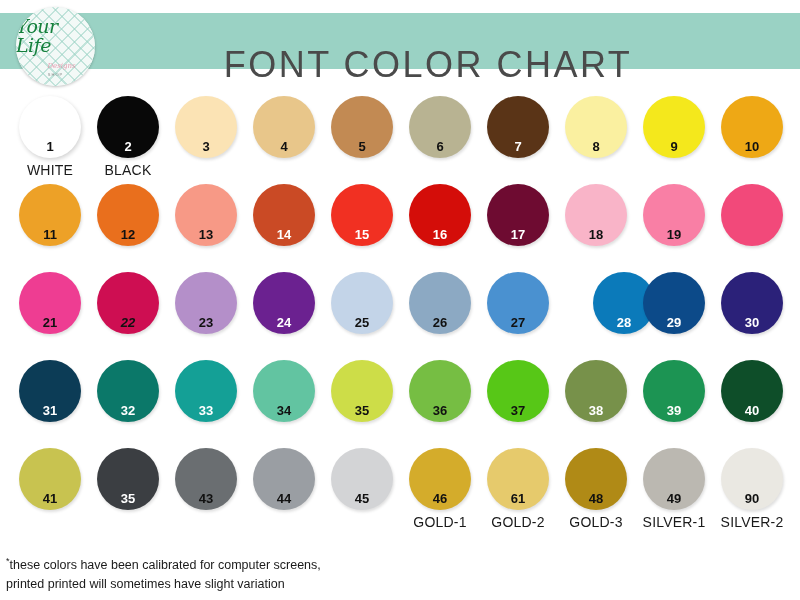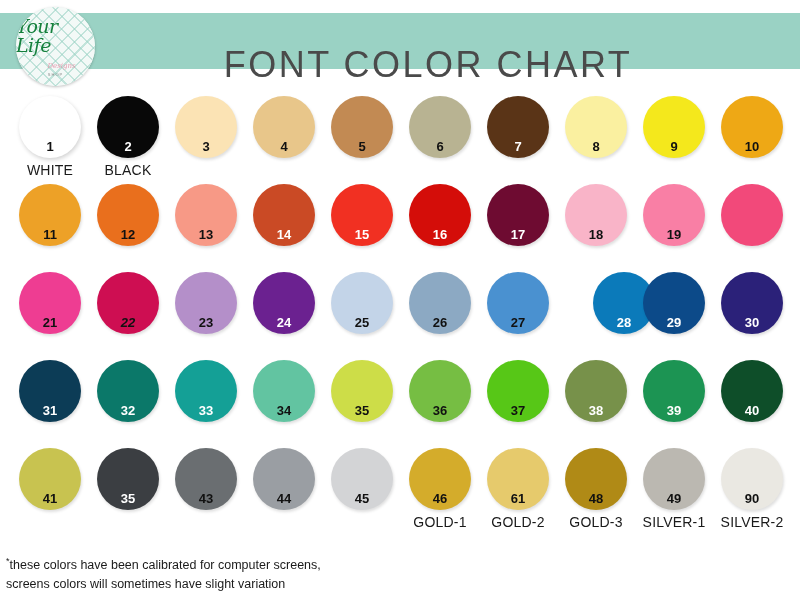--- a/index.html
+++ b/index.html
@@ -395,14 +395,14 @@
       <div class="swatch-cell" style="left: 712px;">
         <div class="swatch-circle" style="background: rgb(234, 232, 226);"></div>
         <div class="swatch-num">90</div>
         <div class="swatch-label">SILVER-2</div>
       </div>
     </div>
   </div>
 
 <div id="footer-note">
   <span class="star">*</span><span>these colors have been calibrated for computer screens,</span><br>
-  <span>screens colors will sometimes have slight variation</span>
+  <span>printed printed will sometimes have slight variation</span>
 </div>
 
 </body></html>

